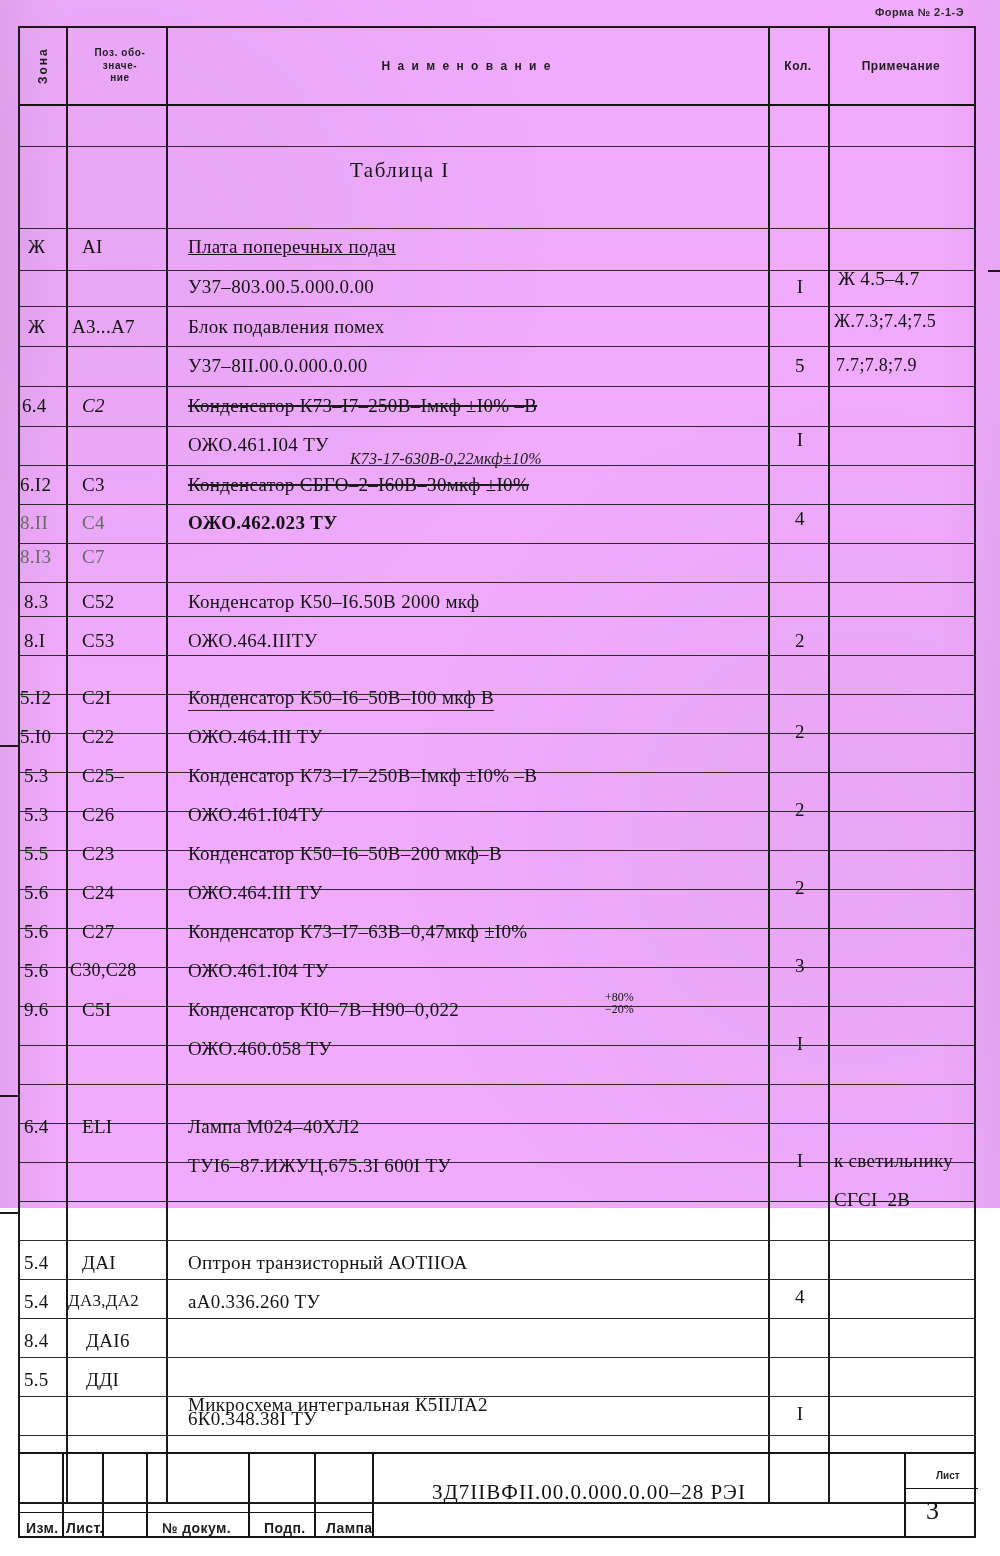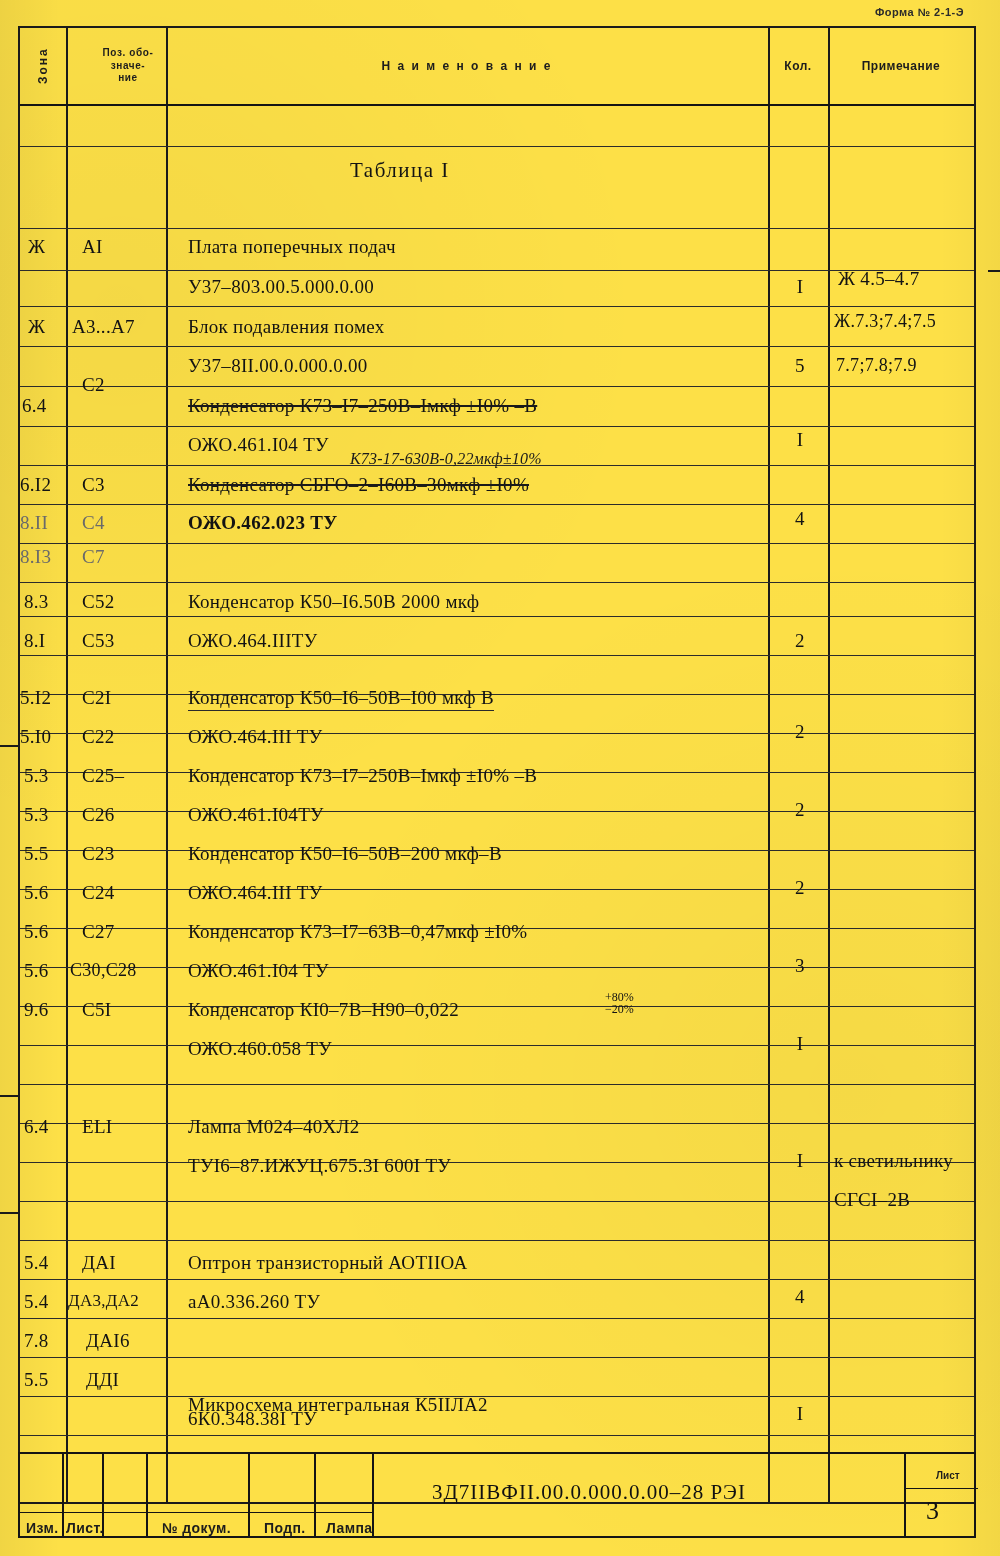--- a/index.html
+++ b/index.html
@@ -12,22 +12,22 @@
     height: 1556px;
     position: relative;
     font-family: "Liberation Serif", serif;
     color: #111;
     overflow: hidden;
   }
   .page {
     position: absolute;
     left: 0; top: 0;
     width: 1000px;
-    height: 1556px;
-    background: #fde047;
+    height: 1208px;
+    background: #f0abfc;
   }
   
   .scan-noise {
     position: absolute;
     inset: 0;
     background:
       radial-gradient(circle at 12% 20%, rgba(0,0,0,0.035) 0%, rgba(0,0,0,0) 35%),
       radial-gradient(circle at 85% 70%, rgba(0,0,0,0.03) 0%, rgba(0,0,0,0) 40%),
       linear-gradient(90deg, rgba(0,0,0,0.05) 0%, rgba(0,0,0,0) 6%, rgba(0,0,0,0) 94%, rgba(0,0,0,0.04) 100%);
     pointer-events: none;
@@ -96,21 +96,21 @@
     line-height: 1.25;
   }
   .hdr-zona {
     writing-mode: vertical-rl;
     transform: rotate(180deg);
     letter-spacing: 2px;
   }
   .hdr-pos {
     font-size: 10px;
     letter-spacing: 0.6px;
-    padding: 0 12px;
+    padding: 0 4px;
   }
 
   
   .cell {
     position: absolute;
     font-family: "Liberation Serif", serif;
     font-size: 19px;
     color: #131313;
     letter-spacing: 0.3px;
     white-space: nowrap;
@@ -273,37 +273,37 @@
     <div class="hline" style="top:1251px"></div>
     <div class="hline" style="top:1290px"></div>
     <div class="hline" style="top:1329px"></div>
     <div class="hline" style="top:1368px"></div>
     <div class="hline" style="top:1407px"></div>
 
     <div class="cell center-title" style="left:330px; top:130px;">Таблица I</div>
 
     <div class="cell c-zone" style="left:8px;  top:208px;">Ж</div>
     <div class="cell c-pos" style="left:62px; top:208px;">АI</div>
-    <div class="cell c-name" style="left:168px; top:208px;">Плата поперечных подач</div>
+    <div class="cell c-name" style="left:168px; top:208px;text-decoration:underline;">Плата поперечных подач</div>
 
     <div class="cell c-name" style="left:168px; top:248px;">У37–803.00.5.000.0.00</div>
     <div class="cell c-qty" style="left:752px; top:248px;">I</div>
     <div class="cell c-note" style="left:818px; top:240px;">Ж 4.5–4.7</div>
 
     <div class="cell c-zone" style="left:8px;  top:288px;">Ж</div>
     <div class="cell c-pos" style="left:52px; top:288px;">А3...А7</div>
     <div class="cell c-name" style="left:168px; top:288px;">Блок подавления помех</div>
     <div class="cell c-note" style="left:814px; top:283px; font-size:18px;">Ж.7.3;7.4;7.5</div>
 
     <div class="cell c-name" style="left:168px; top:327px;">У37–8II.00.0.000.0.00</div>
     <div class="cell c-qty" style="left:752px; top:327px;">5</div>
     <div class="cell c-note" style="left:816px; top:327px; font-size:18px;">7.7;7.8;7.9</div>
 
     <div class="cell c-zone" style="left:2px;  top:367px;">6.4</div>
-    <div class="cell c-pos" style="left:62px; top:346px;">С2</div>
+    <div class="cell c-pos" style="left:62px; top:367px;font-style:italic;">С2</div>
     <div class="cell c-name strike" style="left:168px; top:367px;">Конденсатор К73–I7–250В–Iмкф ±I0% –В</div>
 
     <div class="cell c-name" style="left:168px; top:406px;">ОЖО.461.I04 ТУ</div>
     <div class="cell c-qty" style="left:752px; top:401px;">I</div>
 
     <div class="cell c-zone" style="left:0px;  top:446px;">6.I2</div>
     <div class="cell c-pos" style="left:62px; top:446px;">С3</div>
     <div class="cell c-name strike" style="left:168px; top:446px;">Конденсатор СБГО–2–I60В–30мкф ±I0%</div>
     <div class="handwritten" style="position:absolute; left:330px; top:422px;">К73-17-630В-0,22мкф±10%</div>
 
@@ -385,21 +385,21 @@
 
     <div class="cell c-zone" style="left:4px;  top:1224px;">5.4</div>
     <div class="cell c-pos" style="left:62px; top:1224px;">ДАI</div>
     <div class="cell c-name" style="left:168px; top:1224px;">Оптрон транзисторный АОТIIОА</div>
 
     <div class="cell c-zone" style="left:4px;  top:1263px;">5.4</div>
     <div class="cell c-pos" style="left:48px; top:1263px; font-size:17px;">ДА3,ДА2</div>
     <div class="cell c-name" style="left:168px; top:1263px;">аА0.336.260 ТУ</div>
     <div class="cell c-qty" style="left:752px; top:1258px;">4</div>
 
-    <div class="cell c-zone" style="left:4px;  top:1302px;">7.8</div>
+    <div class="cell c-zone" style="left:4px;  top:1302px;">8.4</div>
     <div class="cell c-pos" style="left:66px; top:1302px;">ДАI6</div>
 
     <div class="cell c-zone" style="left:4px;  top:1341px;">5.5</div>
     <div class="cell c-pos" style="left:66px; top:1341px;">ДДI</div>
     <div class="cell c-name" style="left:168px; top:1341px;margin-top:25px;">Микросхема интегральная К5IIЛА2</div>
 
     <div class="cell c-name" style="left:168px; top:1380px;">6К0.348.38I ТУ</div>
     <div class="cell c-qty" style="left:752px; top:1375px;">I</div>
   </div>
 

